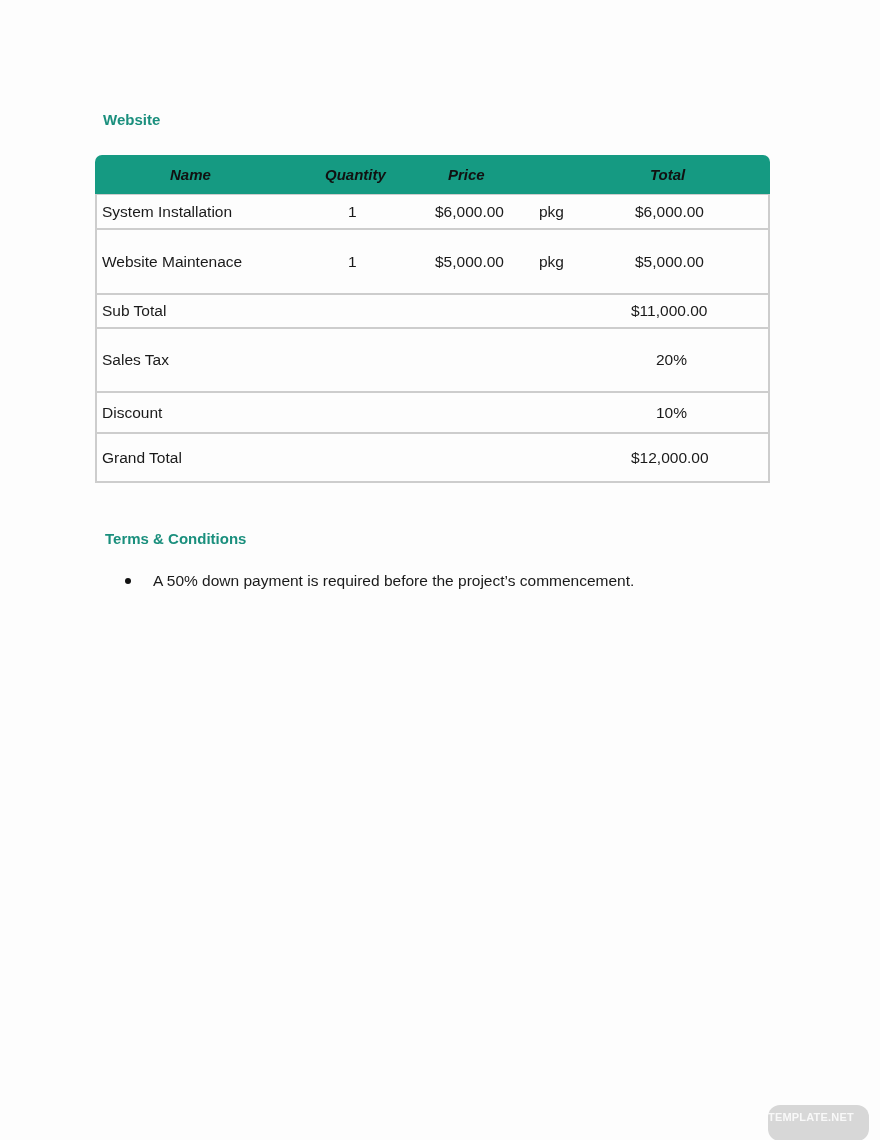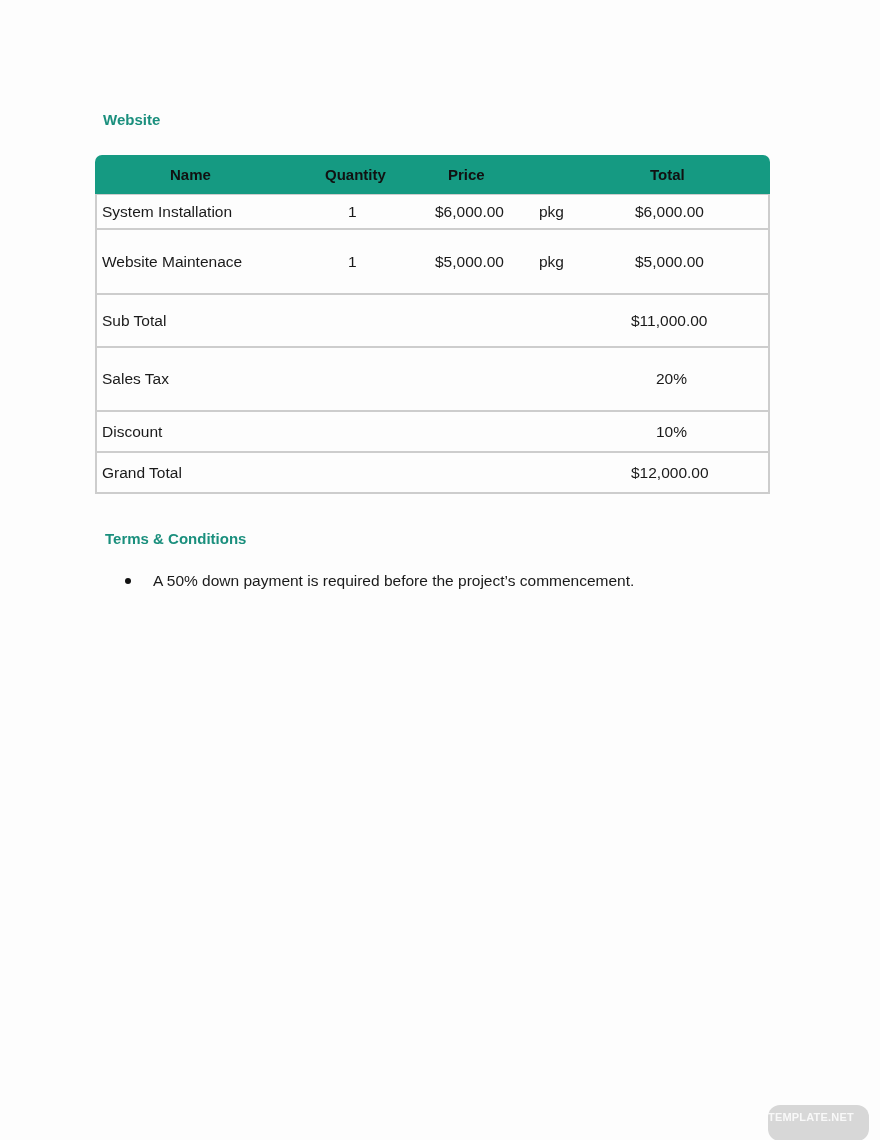--- a/index.html
+++ b/index.html
@@ -27,21 +27,21 @@
     }
     .thead {
       height: 39px;
       background: #159a82;
       border-radius: 7px 7px 0 0;
       position: relative;
       font-weight: bold;
       font-size: 15px;
       color: #111;
     }
-    .th { position: absolute; top: 11px; }
+    .th { position: absolute; top: 11px; font-style: italic; }
     .tbody {
       border-left: 2px solid #cdcdcd;
       border-right: 2px solid #cdcdcd;
       border-bottom: 2px solid #cdcdcd;
       box-sizing: border-box;
     }
     .row {
       position: relative;
       border-top: 2px solid #cdcdcd;
       box-sizing: border-box;
@@ -105,33 +105,33 @@
       <span class="cell c-unit">pkg</span>
       <span class="cell c-total">$6,000.00</span>
     </div>
     <div class="row" style="height:65px">
       <span class="cell c-name">Website Maintenace</span>
       <span class="cell c-qty">1</span>
       <span class="cell c-price">$5,000.00</span>
       <span class="cell c-unit">pkg</span>
       <span class="cell c-total">$5,000.00</span>
     </div>
-    <div class="row" style="height:53px">
+    <div class="row" style="height:34px">
       <span class="cell c-name">Sub Total</span>
       <span class="cell c-total" style="left:534px">$11,000.00</span>
     </div>
     <div class="row" style="height:64px">
       <span class="cell c-name">Sales Tax</span>
       <span class="cell c-pct">20%</span>
     </div>
     <div class="row" style="height:41px">
       <span class="cell c-name">Discount</span>
       <span class="cell c-pct">10%</span>
     </div>
-    <div class="row" style="height:41px">
+    <div class="row" style="height:49px">
       <span class="cell c-name">Grand Total</span>
       <span class="cell c-total" style="left:534px">$12,000.00</span>
     </div>
   </div>
 </div>
 
 <div id="terms-title" class="section-title">Terms &amp; Conditions</div>
 
 <ul class="bullets">
   <li>

